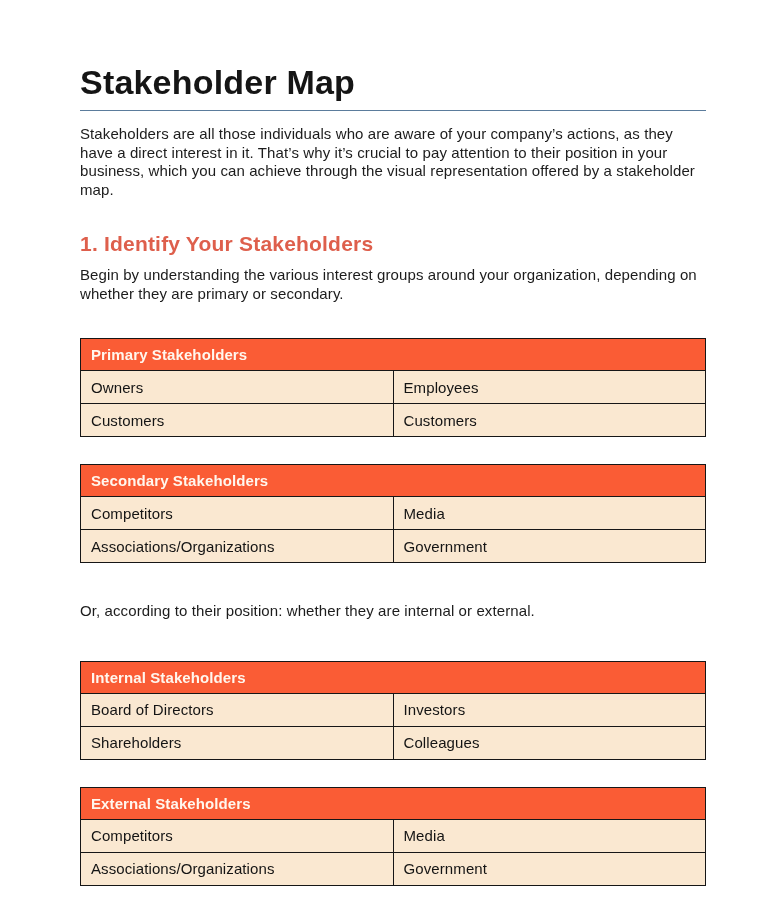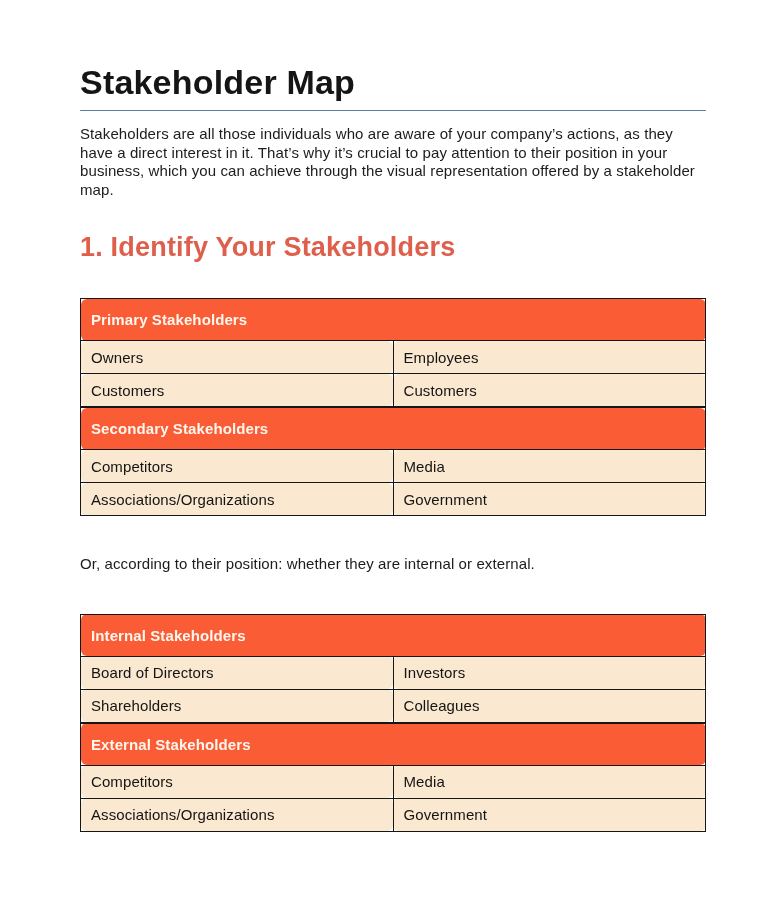--- a/index.html
+++ b/index.html
@@ -4,21 +4,21 @@
 <style>
   :root {
     --table-header-bg: #FA5C35;
     --table-cell-bg: #FAE8D1;
     --heading-color: #DE5F4C;
     --divider-color: #5B7C9C;
     --text-color: #1C1C1C;
     --border-color: #161616;
     --page-bg: #FFFFFF;
   }
-  * { margin: 0; padding: 0; box-sizing: border-box; border-radius: 6px; }
+  * { margin: 0; padding: 0; box-sizing: border-box; }
   html, body {
     width: 762px;
     background: var(--page-bg);
     font-family: "Liberation Sans", "DejaVu Sans", sans-serif;
     color: var(--text-color);
   }
   .page {
     width: 762px;
     height: 914px;
     background: var(--page-bg);
@@ -42,21 +42,21 @@
   p.body-text {
     font-size: 15px;
     line-height: 18.5px;
     color: var(--text-color);
     letter-spacing: 0.1px;
   }
   .intro { margin-top: 14px; }
 
   h2.section-heading {
     margin-top: 33px;
-    font-size: 27px;
+    font-size: 21px;
     font-weight: 700;
     color: var(--heading-color);
     letter-spacing: 0.2px;
   }
   .section-body { margin-top: 10px; }
 
   .note-text { margin-top: 39px; }
 
   table.stake-table {
     width: 626px;
@@ -69,44 +69,45 @@
     text-align: left;
     vertical-align: middle;
     padding: 0 0 0 10px;
     font-size: 15px;
     letter-spacing: 0.1px;
   }
   table.stake-table th {
     background: var(--table-header-bg);
     color: #FFF7EE;
     font-weight: 700;
-    height: 42px;
+    height: 32px;
   }
   table.stake-table td {
     background: var(--table-cell-bg);
     color: #141414;
     font-weight: 400;
     height: 33px;
   }
   .mt-table-first { margin-top: 35px; }
-  .mt-table-gap   { }
+  .mt-table-gap   { margin-top: 27px; }
   .mt-table-after-note { margin-top: 40px; }
 </style>
 </head>
 <body>
 
 <div class="page">
   <div class="content">
 
     <h1 class="page-title">Stakeholder Map</h1>
     <hr class="title-divider">
 
     <p class="body-text intro">Stakeholders are all those individuals who are aware of your company’s actions, as they have a direct interest in it. That’s why it’s crucial to pay attention to their position in your business, which you can achieve through the visual representation offered by a stakeholder map.</p>
 
     <h2 class="section-heading">1. Identify Your Stakeholders</h2>
+    <p class="body-text section-body">Begin by understanding the various interest groups around your organization, depending on whether they are primary or secondary.</p>
 
     <table class="stake-table mt-table-first">
       <thead>
         <tr>
           <th colspan="2">Primary Stakeholders</th>
         </tr>
       </thead>
       <tbody>
         <tr>
           <td>Owners</td>

